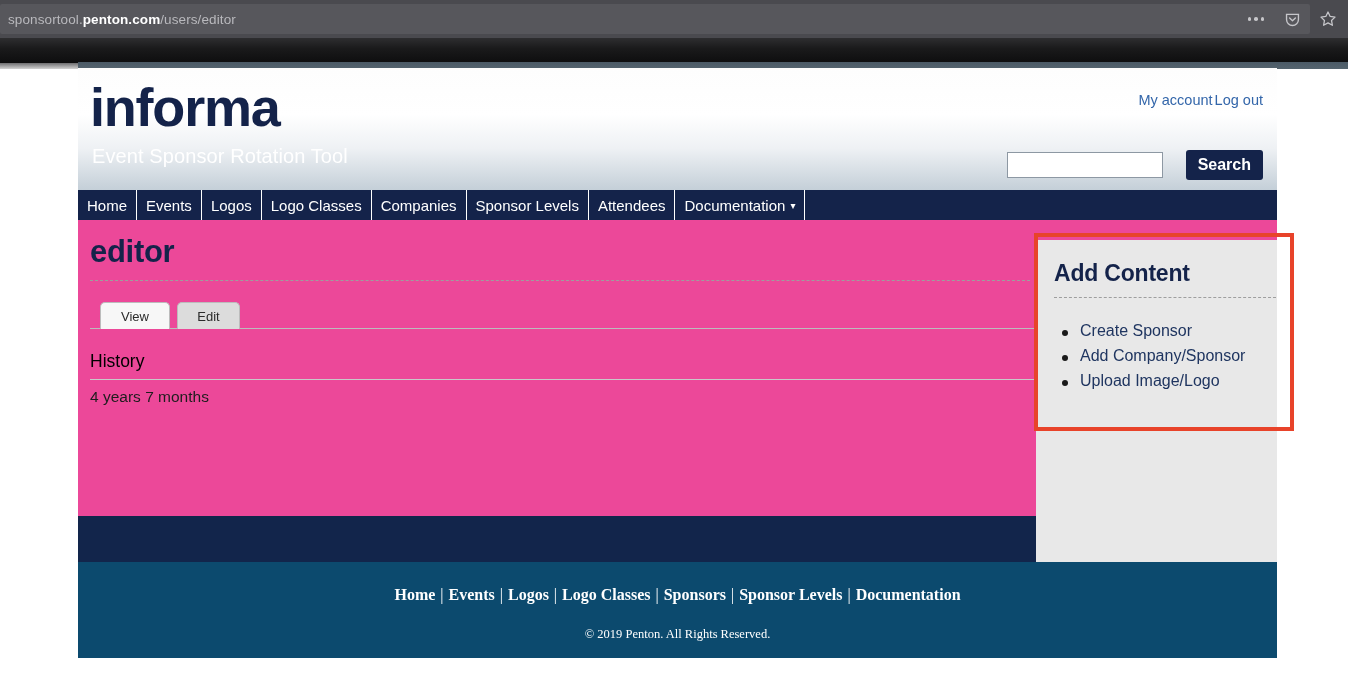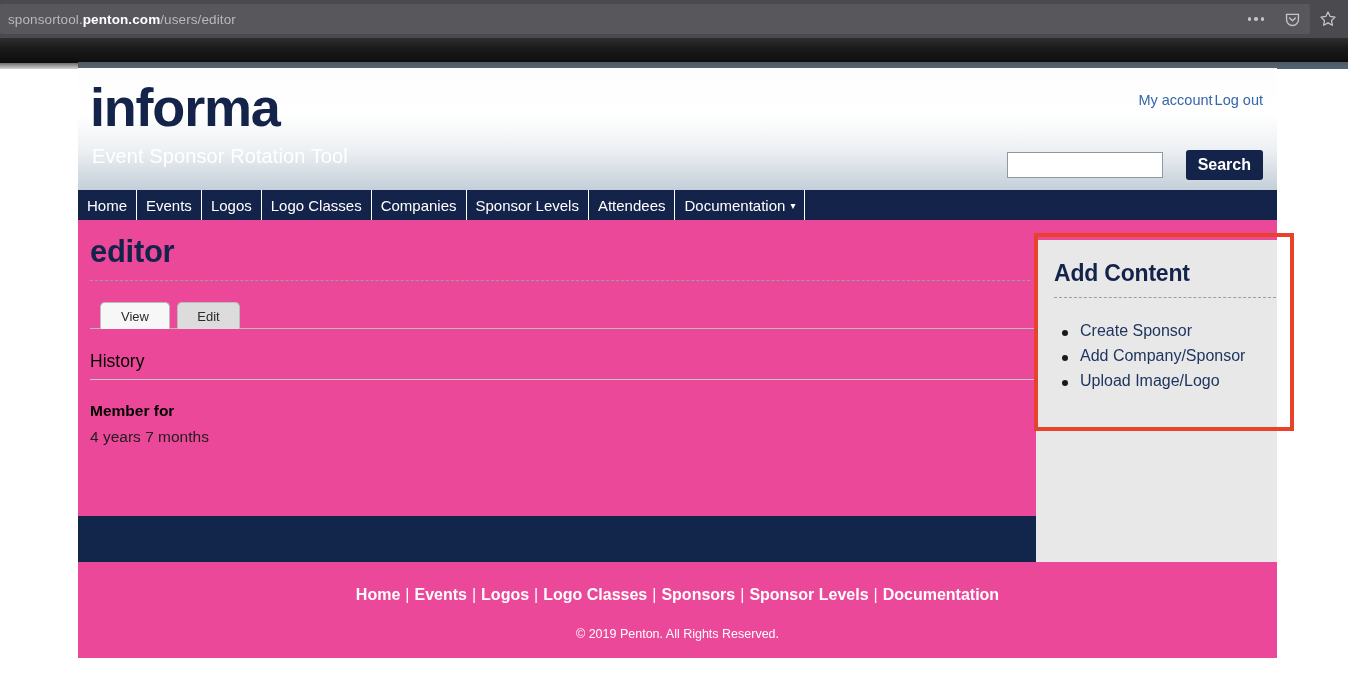--- a/index.html
+++ b/index.html
@@ -302,22 +302,23 @@
     z-index: 20;
   }
 
   
   #navy-bar {
     height: 46px;
     background: #12254b;
   }
   #footer {
     height: 100px;
-    background: #ec4899;
+    background: #0c4a6e;
     position: relative;
+    font-family: Liberation Serif, serif;
   }
   #footer-links {
     position: absolute;
     left: 0; right: 0; top: 24px;
     text-align: center;
     font-size: 16px;
     color: #ffffff;
     white-space: nowrap;
   }
   #footer-links a {
@@ -422,21 +423,20 @@
 
       <div id="tabs">
         <div id="tabs-underline"></div>
         <a id="tab-view" class="tab active" href="#">View</a>
         <a id="tab-edit" class="tab inactive" href="#">Edit</a>
       </div>
 
       <h2 id="history-heading">History</h2>
       <div id="history-rule"></div>
 
-      <div id="member-label">Member for</div>
       <div id="member-value">4 years 7 months</div>
     </div>
 
     <aside id="sidebar">
       <h2 id="sidebar-title">Add Content</h2>
       <div id="sidebar-rule"></div>
       <ul id="sidebar-list">
         <li><a href="#">Create Sponsor</a></li>
         <li><a href="#">Add Company/Sponsor</a></li>
         <li><a href="#">Upload Image/Logo</a></li>

